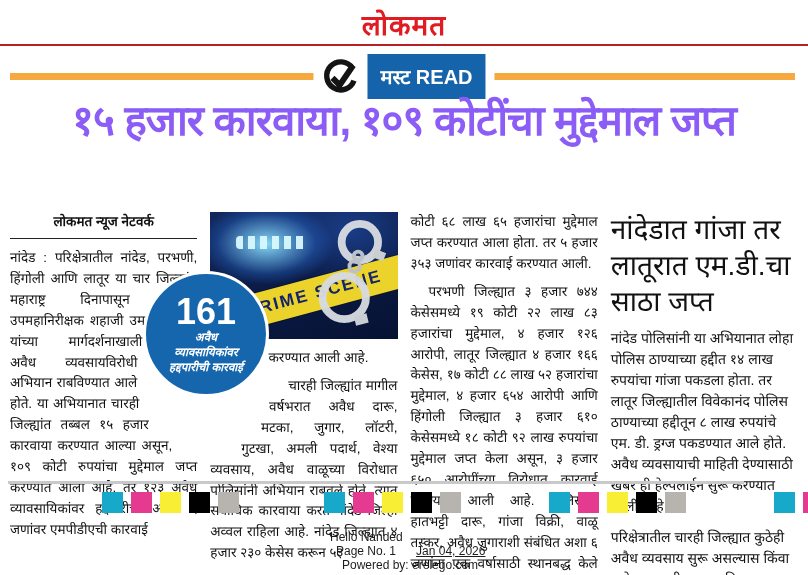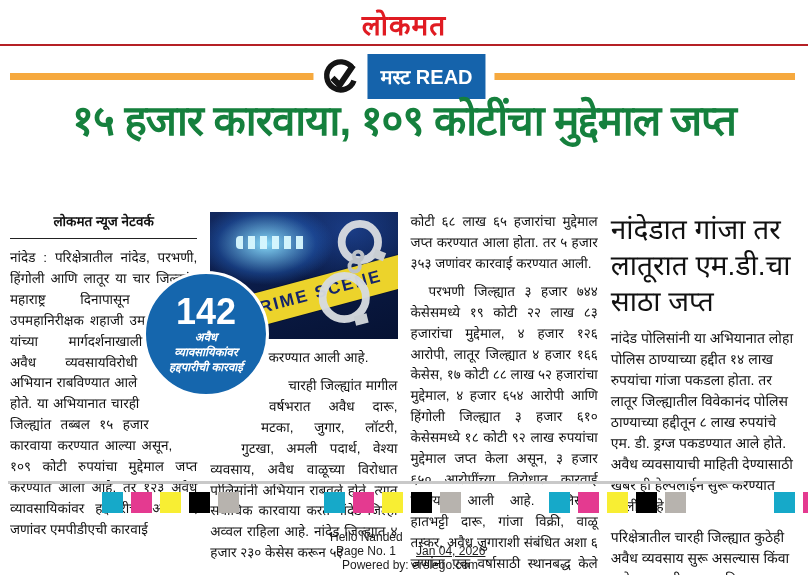--- a/index.html
+++ b/index.html
@@ -17,21 +17,21 @@
   .badge-row { position:absolute; top:57px; left:0; right:0; height:38px; }
   .orange-line { position:absolute; left:10px; right:13px; top:16px; height:7px; background:#f6a93e; }
   .badge-wrap { position:absolute; left:50%; transform:translateX(-50%); top:-3px;
     background:#fff; padding:0 9px; display:flex; align-items:center; gap:7px; }
   .check-icon svg { display:block; }
   .badge-box { background:#1563ab; color:#fff; font-weight:bold; font-size:20px;
     padding:9px 13px; white-space:nowrap; }
 
   
   .headline { position:absolute; top:90px; left:0; right:0; text-align:center;
-    font-size:42px; font-weight:bold; letter-spacing:-1px; color:#15803d; white-space:nowrap; }
+    font-size:42px; font-weight:bold; letter-spacing:-1px; color:#8b5cf6; white-space:nowrap; }
 
   
   .columns { position:absolute; top:166px; left:10px; width:788px; display:flex; gap:13px;margin-top:46px; }
   .col { flex:1; font-size:13.5px; line-height:1.55; text-align:justify; }
   .col p { margin:0 0 7px 0; }
   .indent { text-indent:18px; }
   .byline { font-weight:bold; text-align:center; font-size:13.5px; padding-bottom:5px;
     border-bottom:1.5px solid #222; margin-bottom:9px; text-indent:0; }
   .lead-word { font-weight:normal; }
 
@@ -143,21 +143,21 @@
     </div>
 
     <div class="col col-sidebar">
       <h2 class="subhead">नांदेडात गांजा तर लातूरात एम.डी.चा साठा जप्त</h2>
       <p>नांदेड पोलिसांनी या अभियानात लोहा पोलिस ठाण्याच्या हद्दीत १४ लाख रुपयांचा गांजा पकडला होता. तर लातूर जिल्ह्यातील विवेकानंद पोलिस ठाण्याच्या हद्दीतून ८ लाख रुपयांचे एम. डी. ड्रग्ज पकडण्यात आले होते. अवैध व्यवसायाची माहिती देण्यासाठी खबर ही हेल्पलाईन सुरू करण्यात आली आहे.</p>
       <p>परिक्षेत्रातील चारही जिल्ह्यात कुठेही अवैध व्यवसाय सुरू असल्यास किंवा गुन्हे घडण्याची शक्यता दिसताच नागरिकांनी हेल्पलाईन क्रमांकावर संपर्क साधण्याचे आवाहन केले.</p>
     </div>
   </div>
 
   <div class="stat-circle">
-    <div class="stat-number">142</div>
+    <div class="stat-number">161</div>
     <div class="stat-line">अवैध</div>
     <div class="stat-line">व्यावसायिकांवर</div>
     <div class="stat-line">हद्दपारीची कारवाई</div>
   </div>
 
   <div class="grayline"></div>
   <div class="printbars">
     <div class="bar-group" style="left:102px">
       <span class="sq sq-c"></span>
         <span class="sq sq-m"></span>

